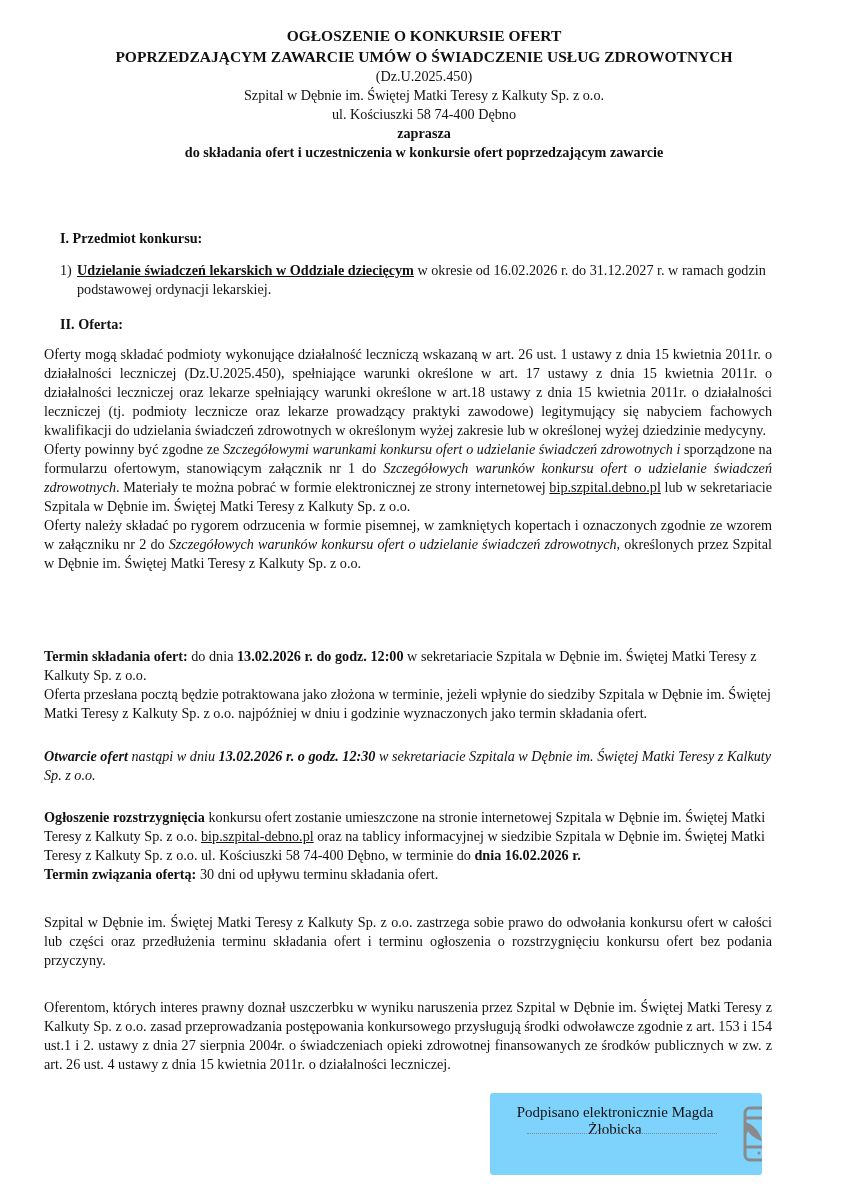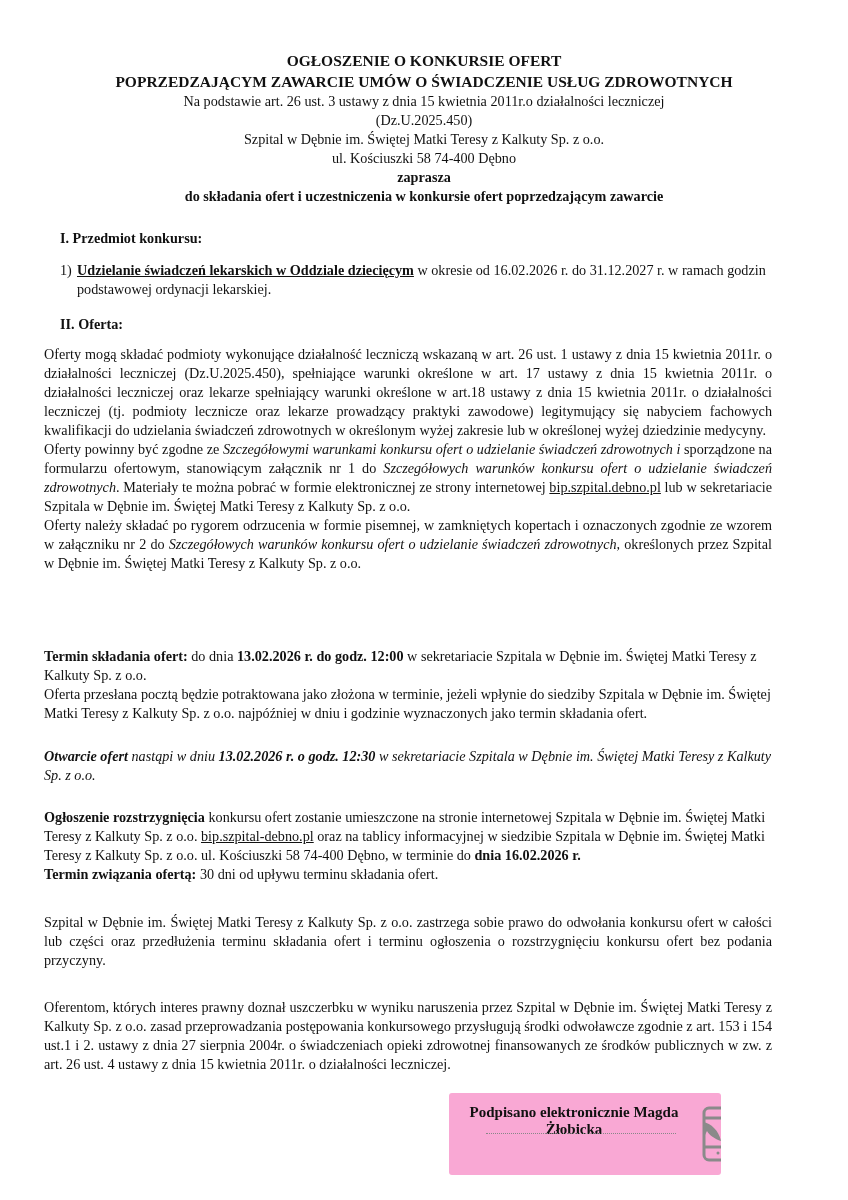--- a/index.html
+++ b/index.html
@@ -4,57 +4,56 @@
   <style>
     html, body { margin: 0; padding: 0; background: #ffffff; }
     body {
       width: 848px; height: 1200px; position: relative; overflow: hidden;
       font-family: "Liberation Serif", "DejaVu Serif", serif;
       color: #111;
       font-size: 14.2px;
       line-height: 19px;
     }
     .page { position: absolute; left: 0; top: 0; width: 848px; height: 1200px; }
-    .header { position: absolute; left: 60px; width: 728px; top: 25px; text-align: center; margin-top: 25px; }
+    .header { position: absolute; left: 60px; width: 728px; top: 25px; text-align: center; }
     .header .t1, .header .t2 { font-weight: bold; font-size: 15.5px; line-height: 21px; }
     .header .l { line-height: 19px; }
     .header .b { font-weight: bold; }
     .header .inv2 { text-align: left; padding-left: 203px; font-weight: bold; }
     .sec { position: absolute; left: 60px; width: 728px; font-weight: bold; }
     .txt { position: absolute; left: 44px; width: 728px; text-align: justify; }
     .txt p { margin: 0; }
     .item { position: absolute; left: 60px; width: 728px; }
     .item .num { position: absolute; left: 0; top: 0; }
     .item .body { margin-left: 17px; }
     .u { text-decoration: underline; }
     b { font-weight: bold; }
     i { font-style: italic; }
     .sig {
-      position: absolute; left: 449px; top: 1093px; width: 272px; height: 82px;
-      background: #f9a8d4; border-radius: 3px; overflow: hidden; font-weight: bold;
+      position: absolute; left: 490px; top: 1093px; width: 272px; height: 82px;
+      background: #7dd3fc; border-radius: 3px; overflow: hidden;
     }
     .sig .stext {
       position: absolute; left: 0; width: 250px; top: 11px; text-align: center;
       font-size: 15px; line-height: 17px; color: #111;
     }
     .sig .dots {
       position: absolute; left: 37px; width: 190px; top: 40px;
       border-top: 1px dotted #888;
     }
     .sig .icon { position: absolute; left: 252px; top: 12px; width: 30px; height: 58px; }
   </style>
 </head>
 <body>
 
 <div class="page">
 
   <div class="header">
     <div class="t1">OGŁOSZENIE O KONKURSIE OFERT</div>
     <div class="t2">POPRZEDZAJĄCYM ZAWARCIE UMÓW O ŚWIADCZENIE USŁUG ZDROWOTNYCH</div>
-    <div class="l">Na podstawie art. 26 ust. 3 ustawy z dnia 15 kwietnia 2011r.o działalności leczniczej</div>
     <div class="l">(Dz.U.2025.450)</div>
     <div class="l">Szpital w Dębnie im. Świętej Matki Teresy z Kalkuty Sp. z o.o.</div>
     <div class="l">ul. Kościuszki 58 74-400 Dębno</div>
     <div class="l b">zaprasza</div>
     <div class="l b">do składania ofert i uczestniczenia w konkursie ofert poprzedzającym zawarcie</div>
   </div>
 
   <div class="sec" style="top:229px;">I. Przedmiot konkursu:</div>
 
   <div class="item" style="top:261px;">

